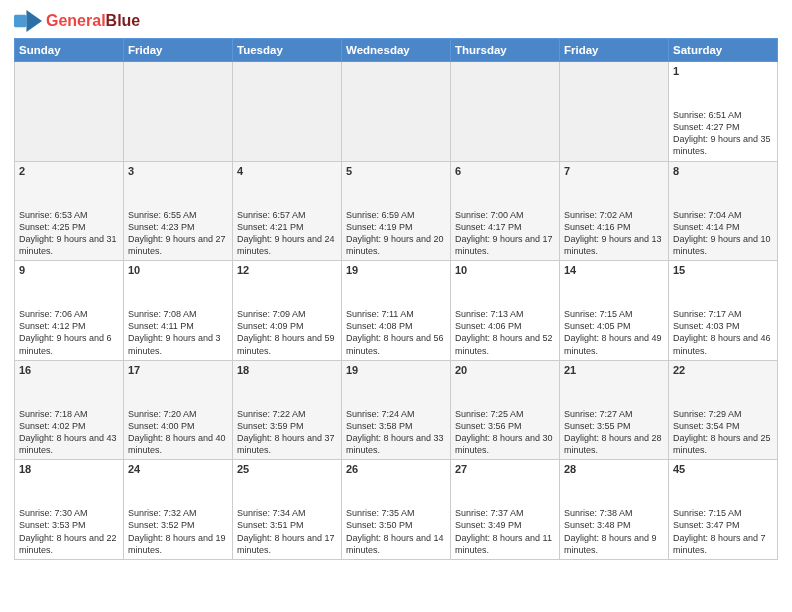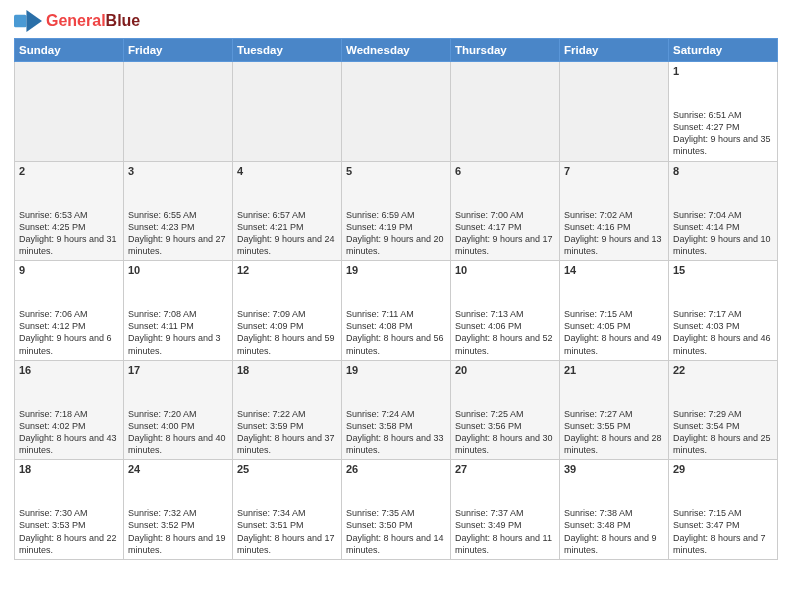--- a/index.html
+++ b/index.html
@@ -322,28 +322,28 @@
 and 14 minutes.</div>
           </td>
           <td>
             <span class="day-num">27</span>
             <div class="day-info">Sunrise: 7:37 AM
 Sunset: 3:49 PM
 Daylight: 8 hours
 and 11 minutes.</div>
           </td>
           <td>
-            <span class="day-num">39</span>
+            <span class="day-num">28</span>
             <div class="day-info">Sunrise: 7:38 AM
 Sunset: 3:48 PM
 Daylight: 8 hours
 and 9 minutes.</div>
           </td>
           <td>
-            <span class="day-num">29</span>
+            <span class="day-num">45</span>
             <div class="day-info">Sunrise: 7:15 AM
 Sunset: 3:47 PM
 Daylight: 8 hours
 and 7 minutes.</div>
           </td>
         </tr>
       </tbody>
   </table>
 </div>
 

